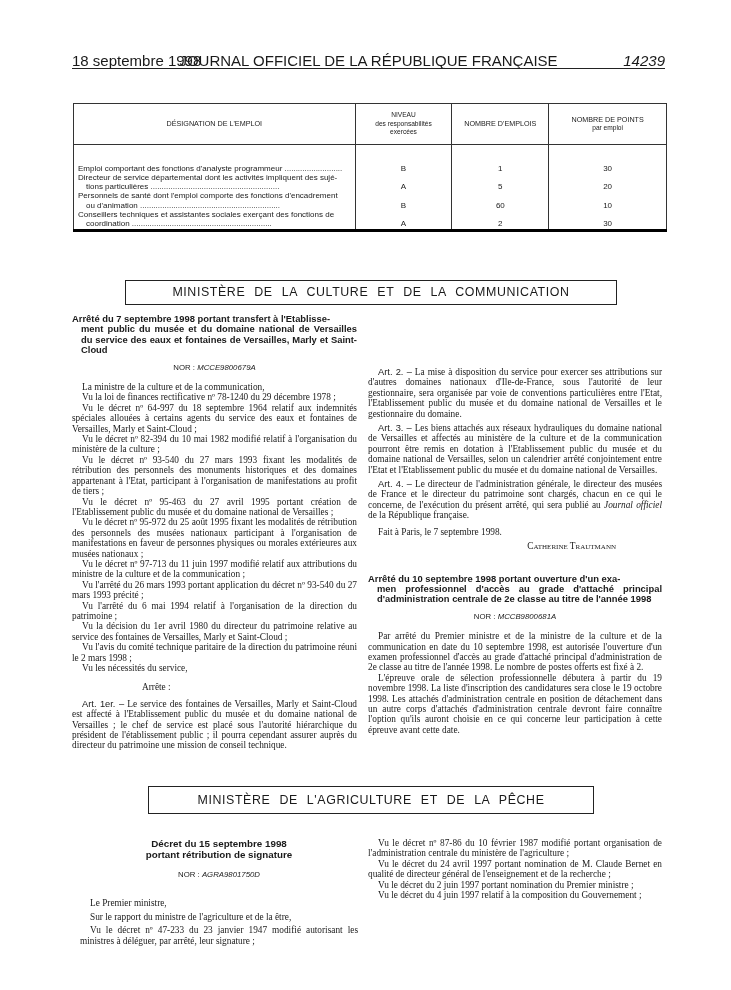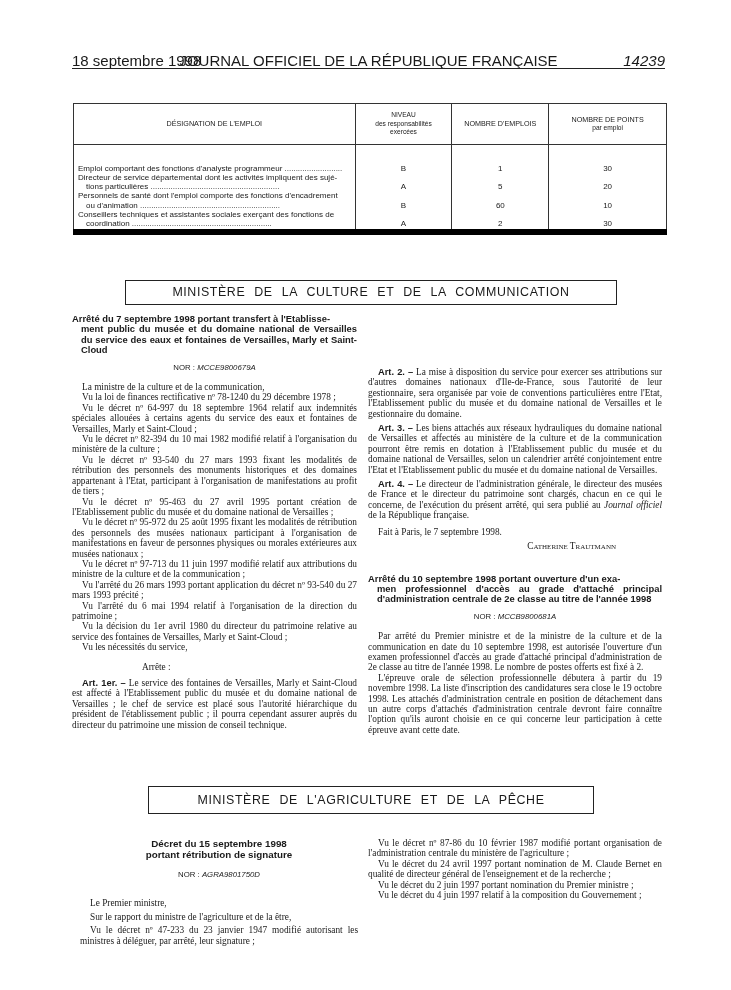--- a/index.html
+++ b/index.html
@@ -12,21 +12,21 @@
   #running-head .title { position: absolute; left: 0; right: 0; top: 0; text-align: center; }
   #running-head .page { position: absolute; right: 0; top: 0; font-style: italic; }
   #head-rule { position: absolute; left: 72px; top: 68px; width: 593px; height: 0; border-top: 1px solid #222; }
 
   
   #emploi-table { position: absolute; left: 73px; top: 103px; width: 594px; border-collapse: collapse; font-size: 7.2px; }
   #emploi-table th { font-weight: normal; border: 1px solid #333; text-align: center; vertical-align: middle; height: 40px; padding: 0 3px; line-height: 8.5px; }
   #emploi-table th .sub { font-size: 6.6px; display: block; }
   #emploi-table td { border-left: 1px solid #333; border-right: 1px solid #333; vertical-align: bottom; padding: 0; }
   #emploi-table tbody tr:first-child td { padding-top: 10px; }
-  #emploi-table tbody tr:last-child td { border-bottom: 6px solid #000000; padding-bottom: 1px; }
+  #emploi-table tbody tr:last-child td { border-bottom: 3px solid #000000; padding-bottom: 1px; }
   #emploi-table td.desig { padding-left: 4px; padding-right: 4px; line-height: 9.2px; text-align: justify; font-size: 8px; }
   #emploi-table td.num { text-align: center; font-size: 8px; line-height: 9.2px; }
   .desig .cont { padding-left: 8px; display: block; }
   .dots { letter-spacing: 0; }
   col.c1 { width: 282px; } col.c2 { width: 97px; } col.c3 { width: 97px; } col.c4 { width: 118px; }
 
   .ministry-box { position: absolute; border: 1.3px solid #222; text-align: center; font-weight: normal; font-size: 12.4px; letter-spacing: 0.6px; word-spacing: 5px; }
   #ministry-culture { left: 125px; top: 280px; width: 490px; height: 23px; line-height: 23px; }
   #ministry-agri { left: 148px; top: 786px; width: 444px; height: 26px; line-height: 26px; }
 
@@ -35,21 +35,21 @@
   #col-right-1 { left: 368px; top: 331px; width: 294px; }
   #col-left-2 { left: 80px; top: 838px; width: 278px; }
   #col-right-2 { left: 368px; top: 838px; width: 294px; }
 
   .art-title { font-family: "Liberation Sans", "DejaVu Sans", sans-serif; font-weight: bold; font-size: 9.4px; line-height: 10.4px; text-align: justify; }
   .art-title .rest { display: block; padding-left: 9px; }
   .art-title.centered { text-align: center; font-size: 9.8px; line-height: 11px; }
   .nor { font-family: "Liberation Sans", "DejaVu Sans", sans-serif; font-size: 7.8px; text-align: center; margin: 7px 0 9px 0; }
   .nor i { font-style: italic; }
   p { margin: 0; text-indent: 10px; }
-  .art-label { font-family: "Liberation Sans", "DejaVu Sans", sans-serif; font-weight: bold; }
+  .art-label { font-family: "Liberation Sans", "DejaVu Sans", sans-serif; font-weight: normal; }
   .arrete-word { text-align: left; padding-left: 70px; margin: 9px 0 6px 0; text-indent: 0; }
   .gap { height: 4px; }
   .sig { text-align: right; padding-right: 46px; font-variant: small-caps; text-indent: 0; margin-top: 4px; }
   .fait { margin-top: 6px; }
   .sep { height: 22px; }
 </style>
 </head>
 <body>
 
 <div id="running-head" class="sans">
@@ -125,20 +125,21 @@
     <p>Vu la loi de finances rectificative nº 78-1240 du 29 décembre 1978 ;</p>
     <p>Vu le décret nº 64-997 du 18 septembre 1964 relatif aux indemnités spéciales allouées à certains agents du service des eaux et fontaines de Versailles, Marly et Saint-Cloud ;</p>
     <p>Vu le décret nº 82-394 du 10 mai 1982 modifié relatif à l'organisation du ministère de la culture ;</p>
     <p>Vu le décret nº 93-540 du 27 mars 1993 fixant les modalités de rétribution des personnels des monuments historiques et des domaines appartenant à l'Etat, participant à l'organisation de manifestations au profit de tiers ;</p>
     <p>Vu le décret nº 95-463 du 27 avril 1995 portant création de l'Etablissement public du musée et du domaine national de Versailles ;</p>
     <p>Vu le décret nº 95-972 du 25 août 1995 fixant les modalités de rétribution des personnels des musées nationaux participant à l'organisation de manifestations en faveur de personnes physiques ou morales extérieures aux musées nationaux ;</p>
     <p>Vu le décret nº 97-713 du 11 juin 1997 modifié relatif aux attributions du ministre de la culture et de la communication ;</p>
     <p>Vu l'arrêté du 26 mars 1993 portant application du décret nº 93-540 du 27 mars 1993 précité ;</p>
     <p>Vu l'arrêté du 6 mai 1994 relatif à l'organisation de la direction du patrimoine ;</p>
     <p>Vu la décision du 1er avril 1980 du directeur du patrimoine relative au service des fontaines de Versailles, Marly et Saint-Cloud ;</p>
+    <p>Vu l'avis du comité technique paritaire de la direction du patrimoine réuni le 2 mars 1998 ;</p>
     <p>Vu les nécessités du service,</p>
   </div>
   <p class="arrete-word">Arrête :</p>
   <p><span class="art-label">Art. 1er. –</span> <span>Le service des fontaines de Versailles, Marly et Saint-Cloud est affecté à l'Etablissement public du musée et du domaine national de Versailles ; le chef de service est placé sous l'autorité hiérarchique du président de l'établissement public ; il pourra cependant assurer auprès du directeur du patrimoine une mission de conseil technique.</span></p>
 </div>
 
 <div id="col-right-1" class="col serif">
   <div style="height:32px"></div>
   <div class="gap"></div>
   <p><span class="art-label">Art. 2. –</span> <span>La mise à disposition du service pour exercer ses attributions sur d'autres domaines nationaux d'Ile-de-France, sous l'autorité de leur gestionnaire, sera organisée par voie de conventions particulières entre l'Etat, l'Etablissement public du musée et du domaine national de Versailles et le gestionnaire du domaine.</span></p>

